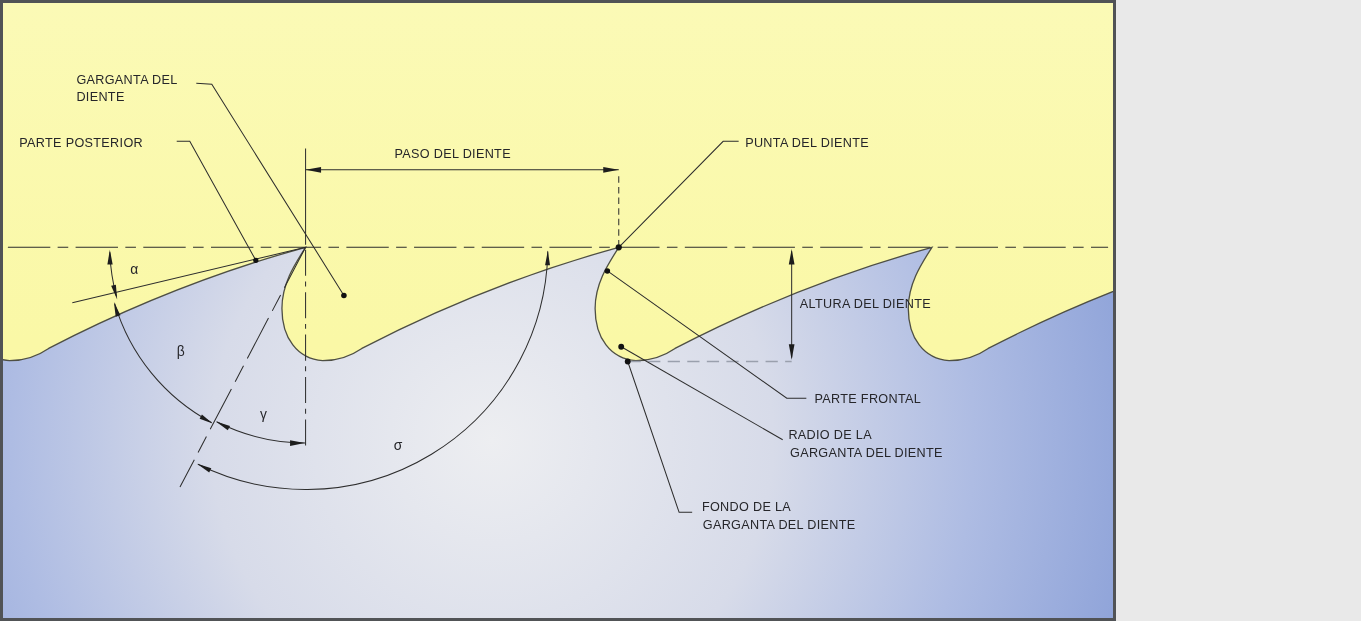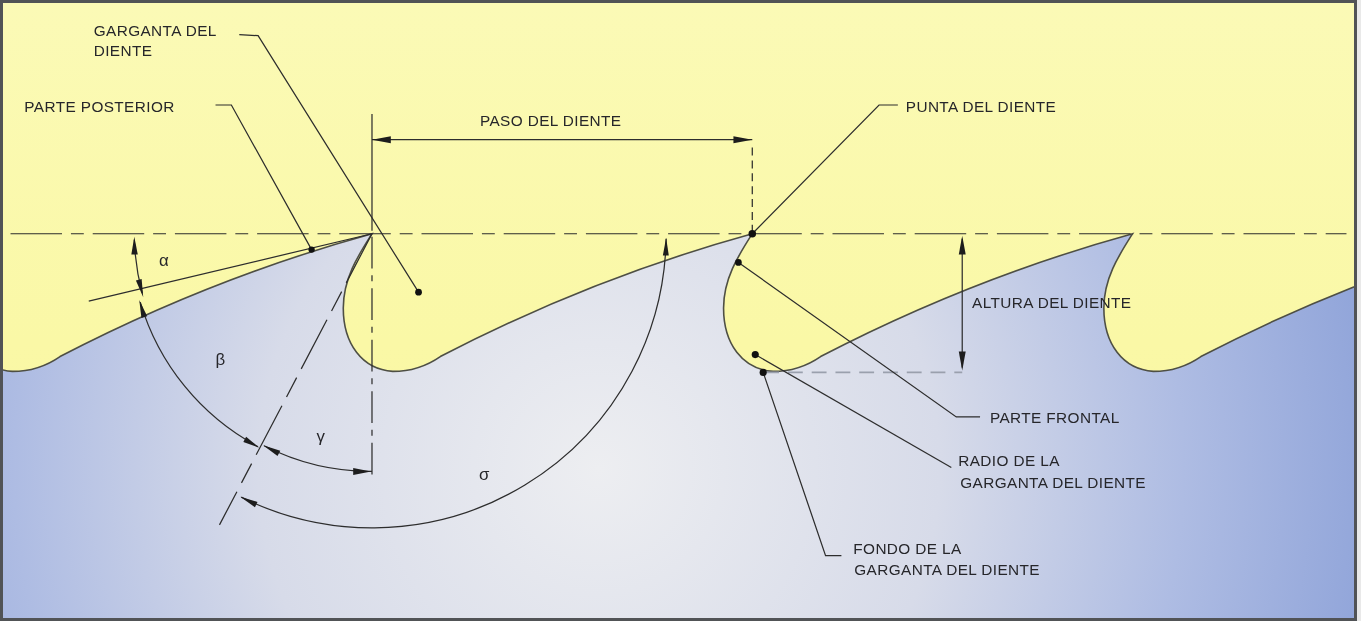--- a/index.html
+++ b/index.html
@@ -1,18 +1,18 @@
 <!DOCTYPE html>
 <html><head>
 <meta charset="utf-8">
 <style>
   html,body{margin:0;padding:0;background:#e9e9e9;}
   .canvas{
     position:relative;
-    width:1357px;height:621px;
+    width:1116px;height:621px;
     box-sizing:border-box;
     border:3px solid #515356;
     background:linear-gradient(180deg,#FBFAB6 0%,#FAF8A6 55%,#F9F7A0 100%);
     overflow:hidden;
     font-family:"Liberation Sans", sans-serif;
   }
   .canvas svg{position:absolute;left:0;top:0;width:100%;height:100%;}
   text.lbl{
     font-family:"Liberation Sans", sans-serif;
     font-size:15.5px;

